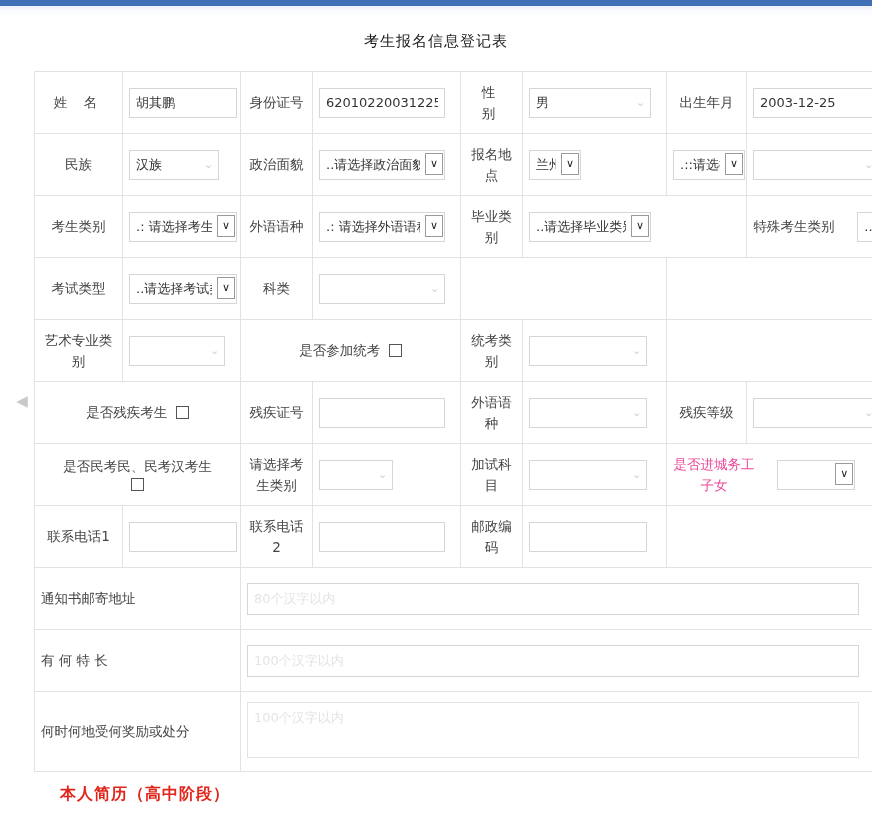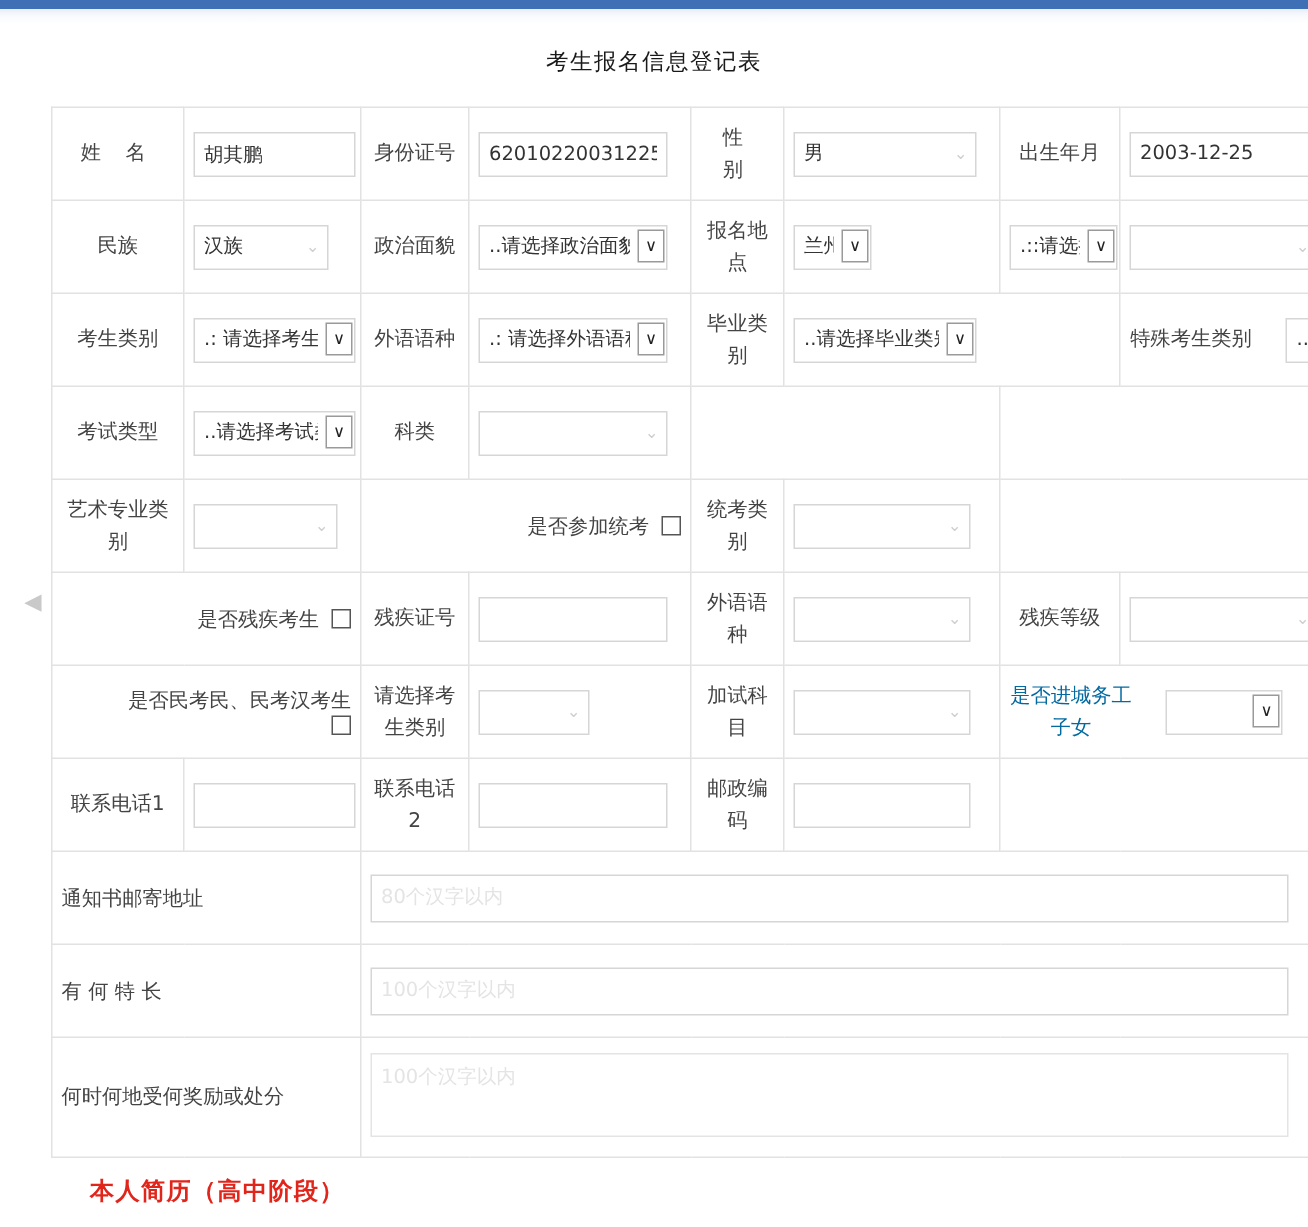--- a/index.html
+++ b/index.html
@@ -60,21 +60,21 @@
   }
   td.lbl {
     text-align: center;
     color: #444;
     line-height: 1.5;
     font-size: 13.5px;
     padding: 0 4px;
   }
   td.lbl.spaced { letter-spacing: 6px; }
   td.val { text-align: left; padding-left: 10px; }
-  td.center { text-align: right; }
+  td.center { text-align: center; }
   td.empty { }
 
   
   input.tf {
     border: 1px solid #d6d6d6;
     height: 30px;
     background: #fff;
     font-size: 13px;
     color: #333;
     padding: 0 6px;
@@ -383,21 +383,21 @@
     <td class="lbl">加试科目</td>
     <td class="val">
       <span class="selwrap faint">
         <select class="sel" style="width:118px">
           <option></option>
         </select>
         <span class="arrowbox">⌄</span>
       </span>
     </td>
     <td class="val" colspan="2">
-      <span style="display:inline-block;width:82px;text-align:center;color:#0369a1;line-height:1.5;vertical-align:middle">是否进城务工子女</span>
+      <span style="display:inline-block;width:82px;text-align:center;color:#ec4899;line-height:1.5;vertical-align:middle">是否进城务工子女</span>
       <span class="selwrap boxed" style="margin-left:18px">
         <select class="sel" style="width:78px">
           <option></option>
         </select>
         <span class="arrowbox">∨</span>
       </span>
     </td>
   </tr>
 
   <tr>

